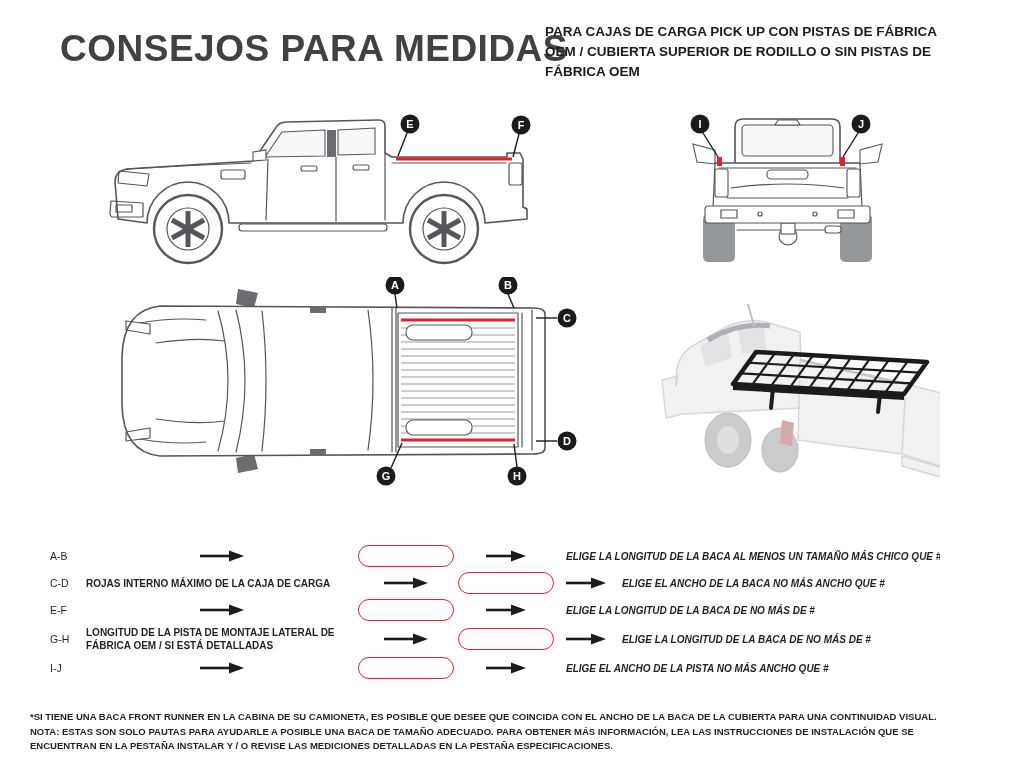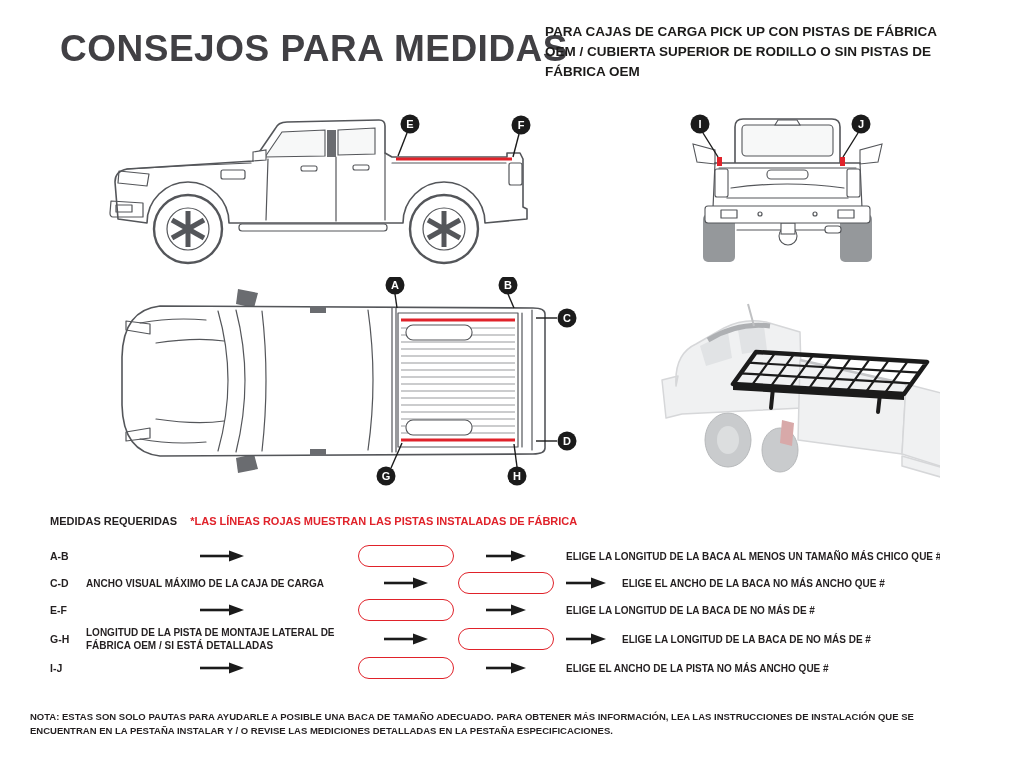--- a/index.html
+++ b/index.html
@@ -5,23 +5,23 @@
   html,body{margin:0;padding:0;background:#ffffff;}
   .canvas{position:relative;width:940px;height:768px;background:#fff;overflow:hidden;
           font-family:"Liberation Sans",sans-serif;color:#231f20;}
   .abs{position:absolute;}
   .page-title{left:60px;top:28px;font-size:37px;font-weight:bold;color:#414044;letter-spacing:.5px;white-space:nowrap;}
   .page-subtitle{left:545px;top:22px;width:402px;font-size:13.5px;font-weight:bold;line-height:20px;color:#1c1b1a;}
   .legend-line{left:50px;top:515px;font-size:11px;font-weight:bold;white-space:nowrap;}
   .legend-note{color:#e0222a;margin-left:10px;}
   .rows{left:50px;top:545px;width:962px;}
   .mrow{display:grid;grid-template-columns:36px 272px 96px 104px 56px 1fr;align-items:center;margin-bottom:5px;min-height:22px;}
-  .rkey{font-size:10.5px;font-weight:bold;}
+  .rkey{font-size:10.5px;font-weight:normal;}
   .rlabel{font-size:10px;font-weight:bold;line-height:13px;}
-  .rinstr{font-size:10px;font-weight:bold;padding-left:8px;white-space:nowrap;}
+  .rinstr{font-size:10px;font-weight:bold;padding-left:8px;white-space:nowrap;font-style:italic;}
   .arrowbox{display:flex;justify-content:center;align-items:center;}
   .pill{width:94px;height:20px;border:1.6px solid #e0222a;border-radius:12px;background:#fff;margin:0 auto;
         font-size:11px;font-weight:bold;text-align:center;line-height:20px;color:#231f20;}
   .footnotes{left:30px;top:710px;width:952px;font-size:9.5px;font-weight:bold;line-height:14px;color:#231f20;}
   .footnotes p{margin:0 0 1px 0;}
   
   .ln{stroke:#54565a;fill:none;stroke-width:1.2;stroke-linejoin:round;stroke-linecap:round;}
   .body{stroke:#54565a;fill:#ffffff;stroke-width:1.6;stroke-linejoin:round;}
   .glass{fill:#f7f8f8;stroke:#54565a;stroke-width:1.1;}
   .pillar{fill:#6a6c70;stroke:none;}
@@ -263,24 +263,20 @@
           <line x1="199" y1="102.7" x2="222" y2="70.7"></line>
         <line x1="218" y1="103.8" x2="241" y2="71.8"></line>
           <line x1="237" y1="104.9" x2="260" y2="72.9"></line>
         <line x1="92.7" y1="85.3" x2="263.7" y2="95.3"></line>
           <line x1="100.3" y1="74.7" x2="271.3" y2="84.7"></line>
       </g>
       <polygon class="rack" style="stroke-width:4.5;stroke-linejoin:round" points="85,96 256,106 279,74 108,64"></polygon>
     </g>
   </svg>
 
-  <div class="abs legend-line">
-    <span>MEDIDAS REQUERIDAS</span>
-    <span class="legend-note">*LAS LÍNEAS ROJAS MUESTRAN LAS PISTAS INSTALADAS DE FÁBRICA</span>
-  </div>
 
   <div class="abs rows">
 
     <div class="mrow">
       <div class="rkey">A-B</div>
       <div class="arrowbox">
         <svg width="44" height="12" viewBox="0 0 44 12">
             <line x1="0" y1="6" x2="31" y2="6" stroke="#1b1b1b" stroke-width="2.6"></line>
             <polygon points="29,0.5 44,6 29,11.5" fill="#1b1b1b"></polygon>
           </svg>
@@ -290,21 +286,21 @@
         <svg width="40" height="12" viewBox="0 0 40 12">
             <line x1="0" y1="6" x2="27" y2="6" stroke="#1b1b1b" stroke-width="2.6"></line>
             <polygon points="25,0.5 40,6 25,11.5" fill="#1b1b1b"></polygon>
           </svg>
       </div>
       <div class="rinstr">ELIGE LA LONGITUD DE LA BACA AL MENOS UN TAMAÑO MÁS CHICO QUE #</div>
     </div>
 
     <div class="mrow">
       <div class="rkey">C-D</div>
-      <div class="rlabel">ANCHO VISUAL MÁXIMO DE LA CAJA DE CARGA</div>
+      <div class="rlabel">ROJAS INTERNO MÁXIMO DE LA CAJA DE CARGA</div>
       <div class="arrowbox">
         <svg width="44" height="12" viewBox="0 0 44 12">
             <line x1="0" y1="6" x2="31" y2="6" stroke="#1b1b1b" stroke-width="2.6"></line>
             <polygon points="29,0.5 44,6 29,11.5" fill="#1b1b1b"></polygon>
           </svg>
       </div>
       <div class="pill"></div>
       <div class="arrowbox">
         <svg width="40" height="12" viewBox="0 0 40 12">
             <line x1="0" y1="6" x2="27" y2="6" stroke="#1b1b1b" stroke-width="2.6"></line>
@@ -365,16 +361,17 @@
             <line x1="0" y1="6" x2="27" y2="6" stroke="#1b1b1b" stroke-width="2.6"></line>
             <polygon points="25,0.5 40,6 25,11.5" fill="#1b1b1b"></polygon>
           </svg>
       </div>
       <div class="rinstr">ELIGE EL ANCHO DE LA PISTA NO MÁS ANCHO QUE #</div>
     </div>
 
   </div>
 
   <div class="abs footnotes">
+    <p>*SI TIENE UNA BACA FRONT RUNNER EN LA CABINA DE SU CAMIONETA, ES POSIBLE QUE DESEE QUE COINCIDA CON EL ANCHO DE LA BACA DE LA CUBIERTA PARA UNA CONTINUIDAD VISUAL.</p>
     <p>NOTA: ESTAS SON SOLO PAUTAS PARA AYUDARLE A POSIBLE UNA BACA DE TAMAÑO ADECUADO. PARA OBTENER MÁS INFORMACIÓN, LEA LAS INSTRUCCIONES DE INSTALACIÓN QUE SE ENCUENTRAN EN LA PESTAÑA INSTALAR Y / O REVISE LAS MEDICIONES DETALLADAS EN LA PESTAÑA ESPECIFICACIONES.</p>
   </div>
 
 </div>
 
 </body></html>

